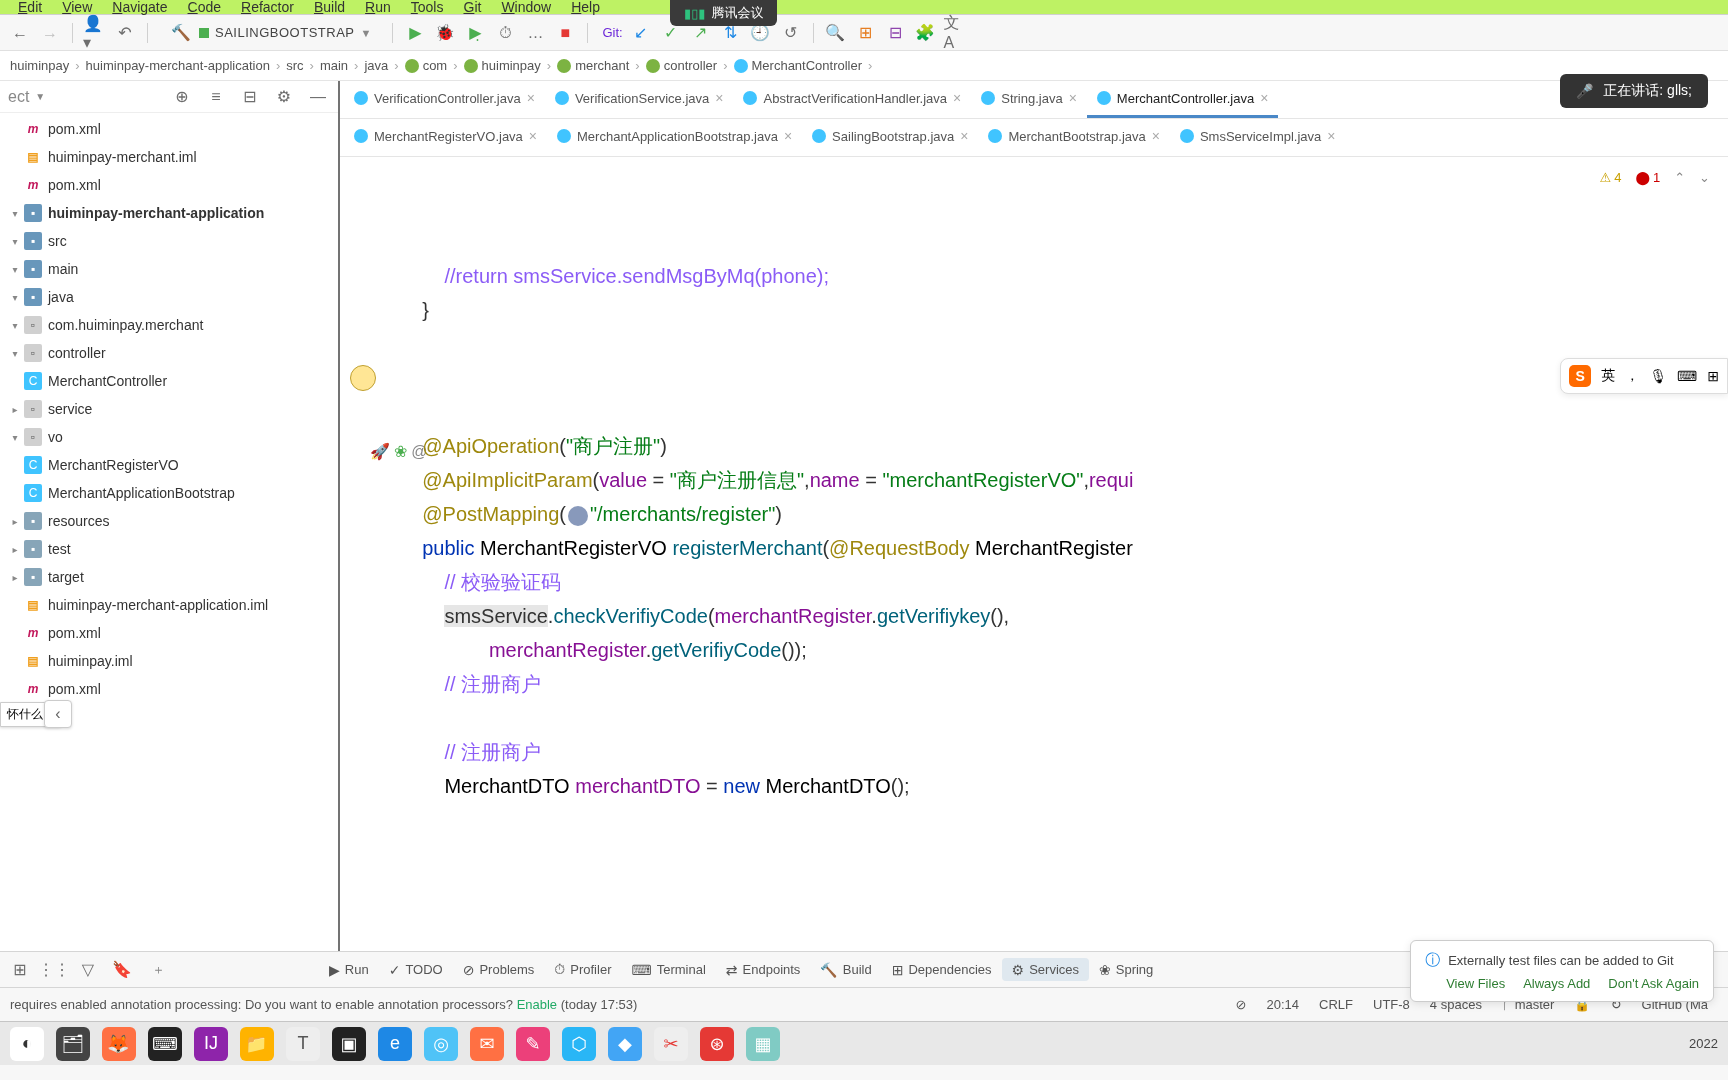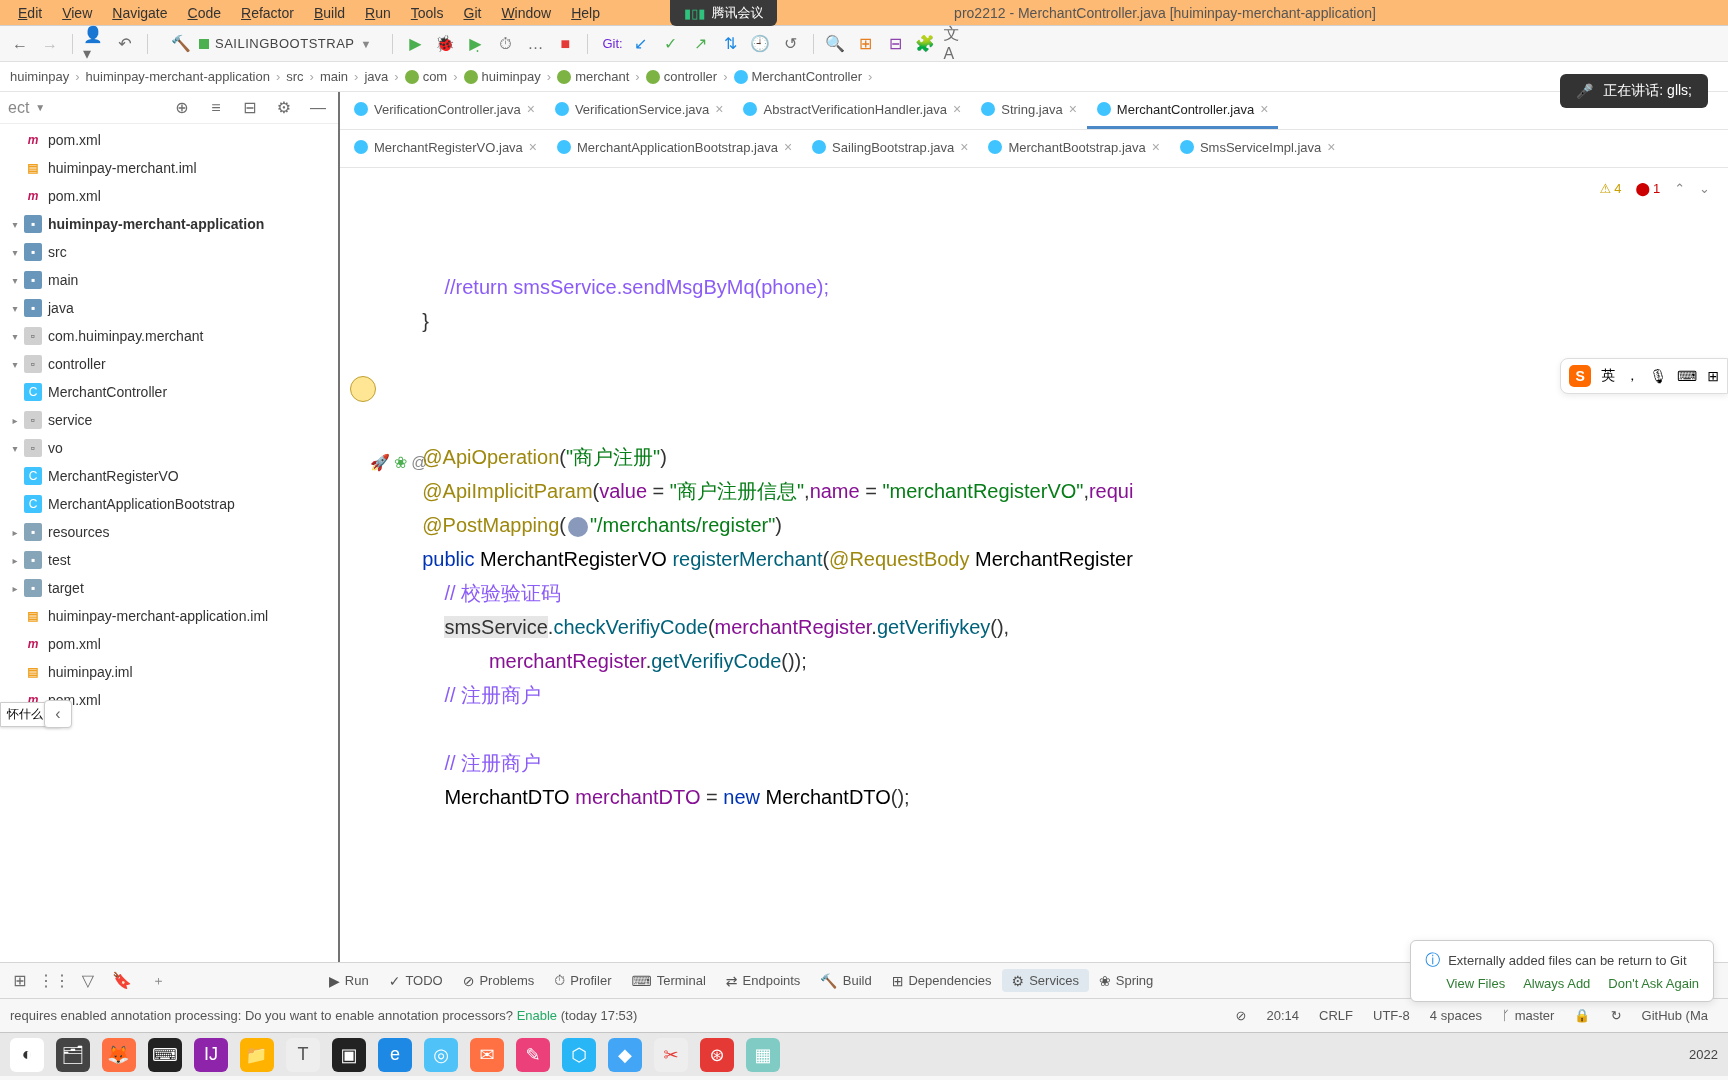--- a/index.html
+++ b/index.html
@@ -3,21 +3,21 @@
 <meta charset="utf-8">
 <style>
 * { margin: 0; padding: 0; box-sizing: border-box; font-family: -apple-system, "Segoe UI", sans-serif; }
 body { width: 1728px; height: 1080px; overflow: hidden; background: #f7f7f7; position: relative; }
 
 
 .meeting-bar { position: absolute; top: 0; left: 670px; background: #3a3a3a; color: #fff; padding: 4px 14px; border-radius: 0 0 6px 6px; font-size: 13px; z-index: 100; display:flex; align-items:center; gap:6px;}
 .meeting-bar .sig { color:#2ec27e; }
 
 
-.menu-bar { display: flex; align-items: center; height: 26px; padding: 0 8px; background: #fdba74; border-bottom: 1px solid #d0d0d0; font-size: 14px; color: #333; }
+.menu-bar { display: flex; align-items: center; height: 15px; padding: 0 8px; background: #bef264; border-bottom: 1px solid #d0d0d0; font-size: 14px; color: #333; }
 .menu-bar .menu-item { padding: 2px 10px; cursor: pointer; }
 .menu-bar .menu-item u { text-decoration: underline; }
 .menu-bar .title { flex: 1; text-align: center; color: #555; font-size: 14px; }
 
 
 .toolbar { display: flex; align-items: center; height: 36px; padding: 0 8px; background: #f7f7f7; border-bottom: 1px solid #e0e0e0; gap: 6px; }
 .tb-btn { width: 24px; height: 24px; display: flex; align-items: center; justify-content: center; color: #6e6e6e; cursor: pointer; border-radius: 3px; font-size: 16px;}
 .tb-sep { width: 1px; height: 20px; background: #d0d0d0; margin: 0 4px; }
 .run-config { display: flex; align-items: center; gap: 6px; padding: 2px 10px; border: 1px solid transparent; border-radius: 4px; cursor: pointer; min-width: 180px;}
 .run-config .sq { width: 10px; height: 10px; background: #4caf50; }
@@ -141,21 +141,20 @@
       <div class="menu-item"><u>N</u>avigate</div>
       <div class="menu-item"><u>C</u>ode</div>
       <div class="menu-item"><u>R</u>efactor</div>
       <div class="menu-item"><u>B</u>uild</div>
       <div class="menu-item"><u>R</u>un</div>
       <div class="menu-item"><u>T</u>ools</div>
       <div class="menu-item"><u>G</u>it</div>
       <div class="menu-item"><u>W</u>indow</div>
       <div class="menu-item"><u>H</u>elp</div>
     </div>
-  <div class="title">pro2212 - MerchantController.java [huiminpay-merchant-application]</div>
 </div>
 
 <div class="toolbar">
   <div class="tb-btn">←</div>
   <div class="tb-btn" style="opacity:.4">→</div>
   <div class="tb-sep"></div>
   <div class="tb-btn">👤▾</div>
   <div class="tb-btn">↶</div>
   <div class="tb-sep"></div>
   <div class="run-config">
@@ -446,21 +445,21 @@
           <span style="color:#888">⌄</span>
         </div>
       <div class="row">        <span class="cmt">//return smsService.sendMsgByMq(phone);</span></div><div class="row">    }</div><div class="row"></div><div class="row"></div><div class="row"></div><div class="row">    <span class="ann">@ApiOperation</span>(<span class="str">"商户注册"</span>)</div><div class="row">    <span class="ann">@ApiImplicitParam</span>(<span class="fld">value</span> = <span class="str">"商户注册信息"</span>,<span class="fld">name</span> = <span class="str">"merchantRegisterVO"</span>,<span class="fld">requi</span></div><div class="row">    <span class="ann">@PostMapping</span>(<span class="globe"></span><span class="str">"/merchants/register"</span>)</div><div class="row">    <span class="kw">public</span> <span class="type">MerchantRegisterVO</span> <span class="fn">registerMerchant</span>(<span class="ann">@RequestBody</span> <span class="type">MerchantRegister</span></div><div class="row">        <span class="cmt">// 校验验证码</span></div><div class="row">        <span class="hl">smsService</span>.<span class="fn">checkVerifiyCode</span>(<span class="fld">merchantRegister</span>.<span class="fn">getVerifiykey</span>(),</div><div class="row">                <span class="fld">merchantRegister</span>.<span class="fn">getVerifiyCode</span>());</div><div class="row">        <span class="cmt">// 注册商户</span></div><div class="row"></div><div class="row">        <span class="cmt">// 注册商户</span></div><div class="row">        <span class="type">MerchantDTO</span> <span class="fld">merchantDTO</span> = <span class="kw">new</span> <span class="type">MerchantDTO</span>();</div></div>
     </div>
   </div>
 </div>
 
 <div class="notification">
   <div class="title-row">
     <span class="info-ico">ⓘ</span>
-    <span>Externally added files can be return to Git</span>
+    <span>Externally test files can be added to Git</span>
   </div>
   <div class="links" id="notif-links">
       <span>View Files</span>
       <span>Always Add</span>
       <span>Don't Ask Again</span>
     </div>
 </div>
 
 <div class="float-tip"><span>怀什么…</span></div>
 <div class="float-collapse">‹</div>

